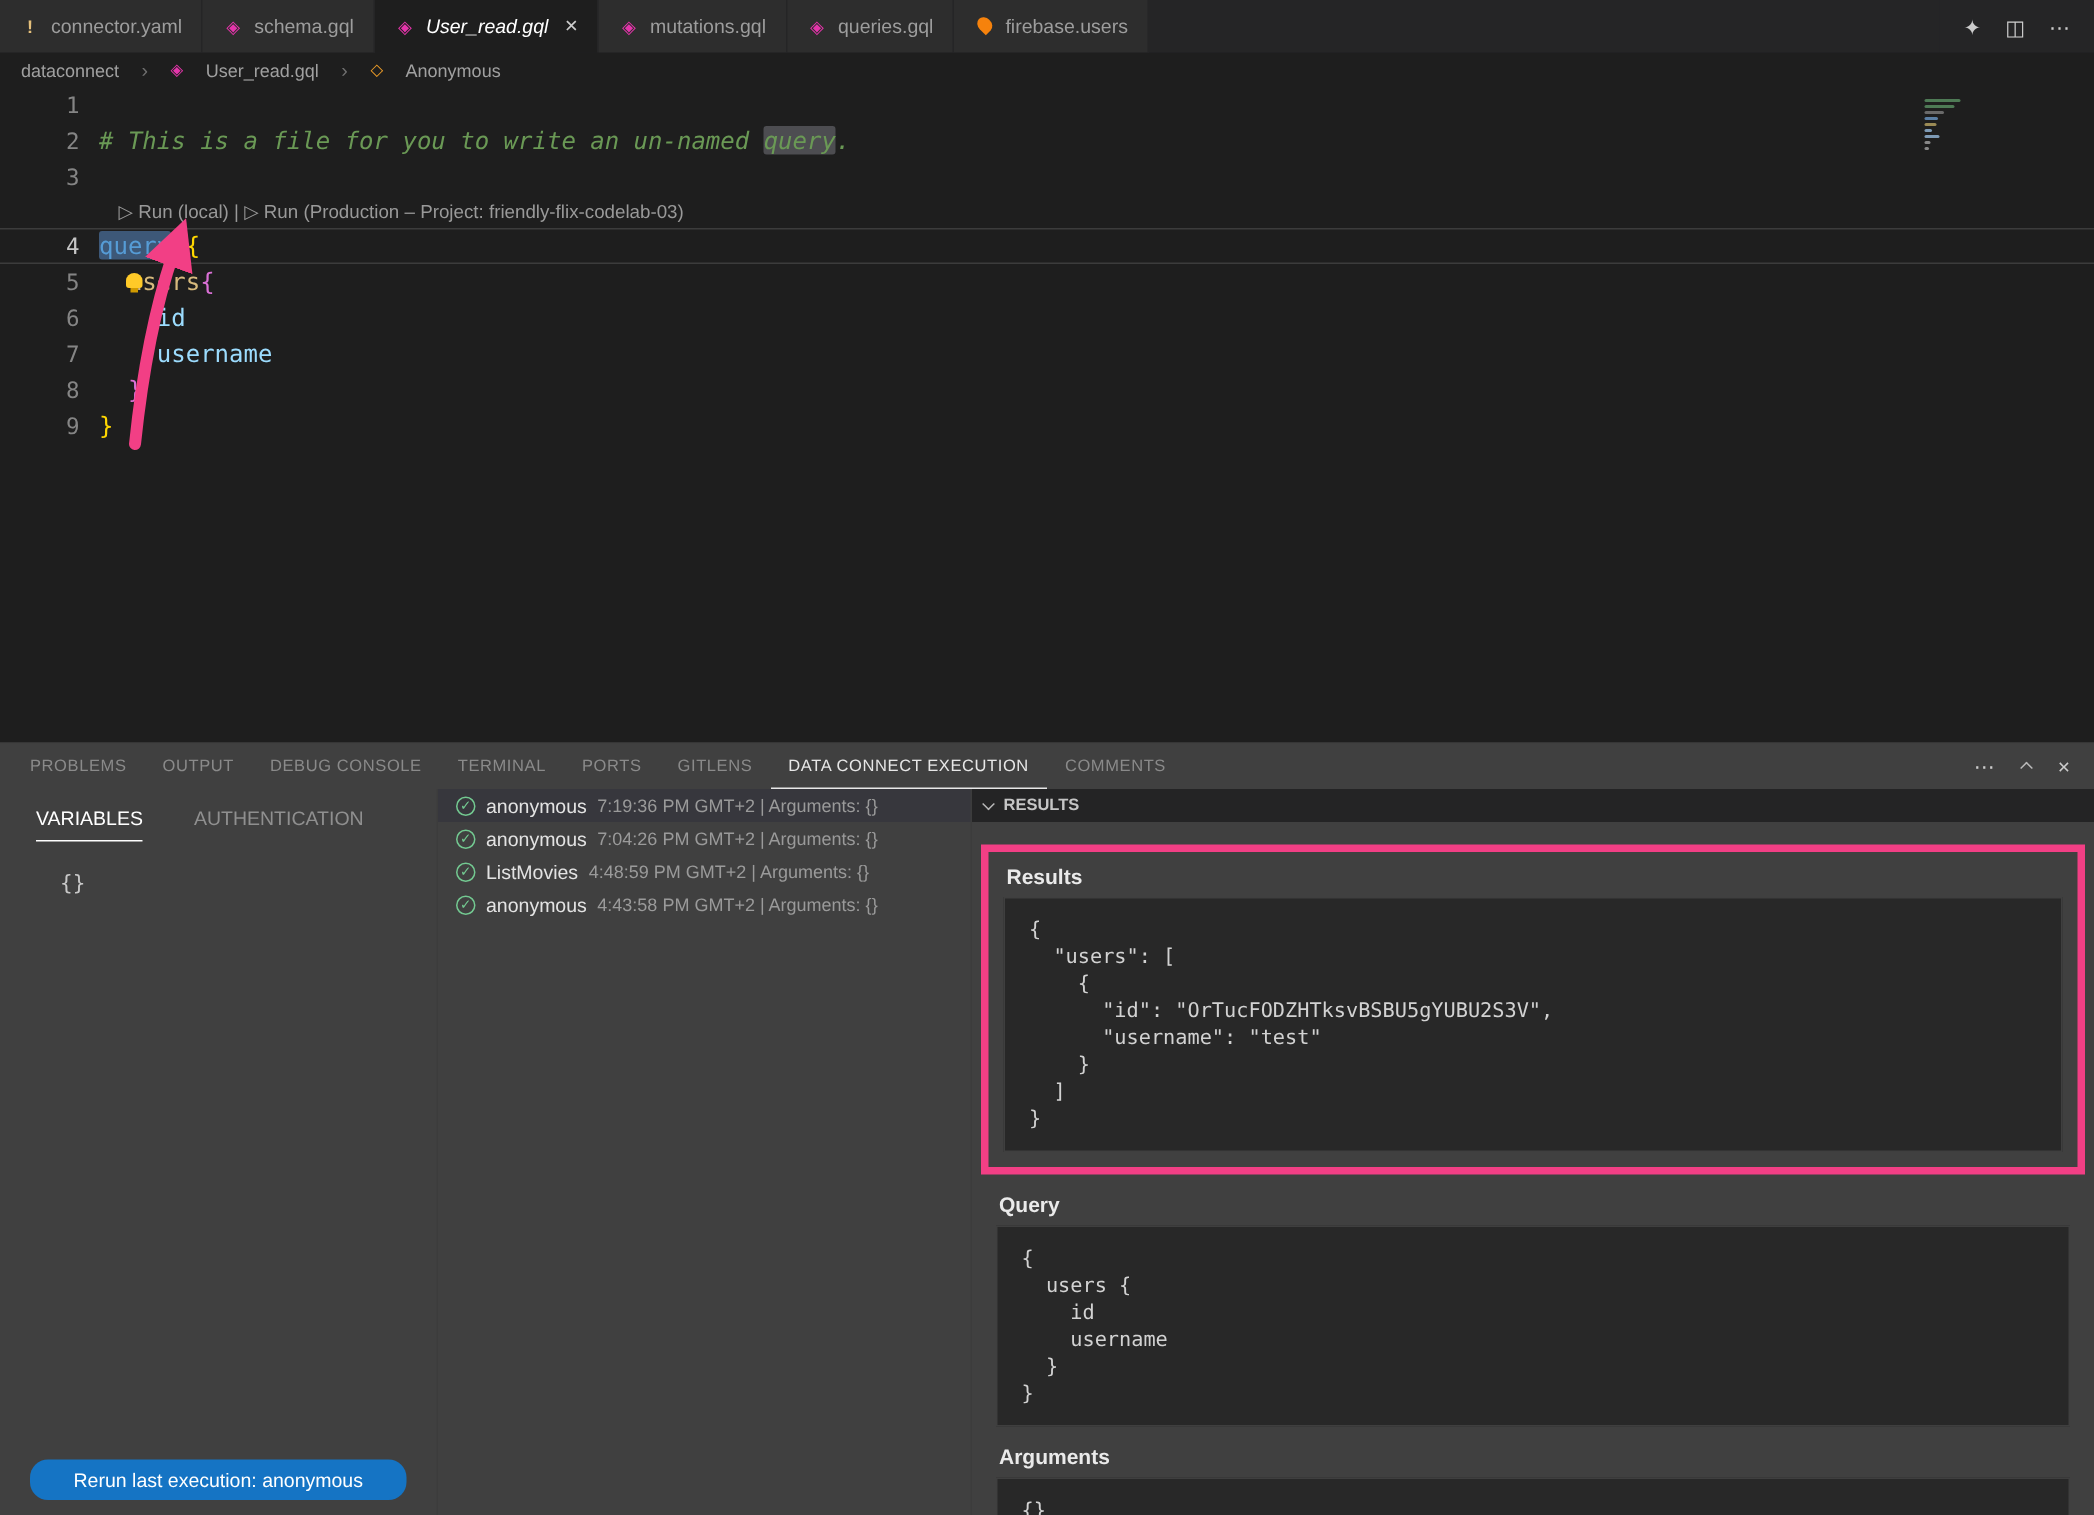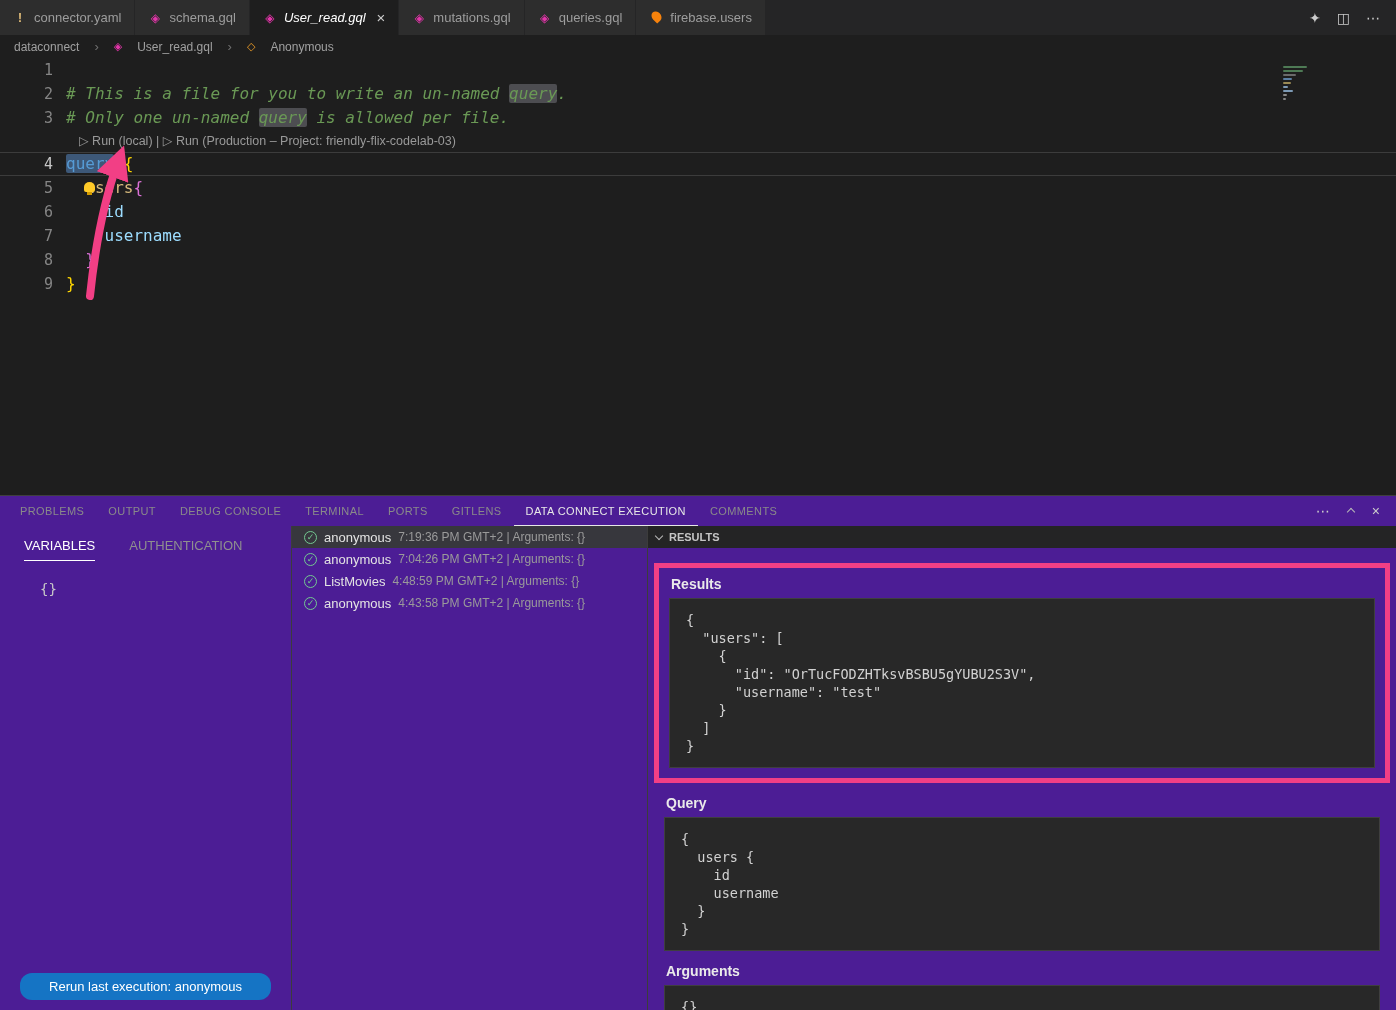--- a/index.html
+++ b/index.html
@@ -56,21 +56,21 @@
   .bulb::after { content:""; position:absolute; left:3px; top:10px; width:5px; height:3px; background:#d19a00; }
 
   
   .minimap { position:absolute; left:1283px; top:4px; width:44px; }
   .mm-bar { height:2px; margin-bottom:2px; border-radius:1px; }
 
   
   .annot-svg { position:absolute; left:0; top:0; width:1396px; height:437px; pointer-events:none; z-index:40; }
 
   
-  .panel { position:absolute; top:495px; left:0; right:0; bottom:0; background:#4c1d95;
+  .panel { position:absolute; top:495px; left:0; right:0; bottom:0; background:#404040;
            border-top:1px solid #3f3f3f; display:flex; flex-direction:column; }
   .panel-tabs { height:30px; display:flex; align-items:stretch; padding-left:8px; flex:none; }
   .panel-tab { padding:0 12px; font-size:11px; letter-spacing:0.4px; color:#8a8a8a; display:flex;
                align-items:center; border-bottom:1px solid transparent; cursor:pointer; white-space:nowrap; }
   .panel-tab.active { color:#e7e7e7; border-bottom-color:#e7e7e7; }
   .panel-actions { margin-left:auto; display:flex; align-items:center; gap:18px; padding-right:16px; color:#cccccc; font-size:14px; }
   .panel-actions > * { cursor:pointer; }
 
   .panel-body { flex:1; display:flex; min-height:0; }
   .col { position:relative; min-width:0; }
@@ -154,21 +154,21 @@
   <span class="bc-icon gql">◈</span>
   <span class="bc-item">User_read.gql</span>
   <span class="bc-sep">›</span>
   <span class="bc-icon anon">◇</span>
   <span class="bc-item">Anonymous</span>
 </div>
 
 <div class="editor">
   <div class="code-line"><div class="gutter">1</div><div class="code-content"><span></span></div></div>
   <div class="code-line"><div class="gutter">2</div><div class="code-content"><span class="comment"># This is a file for you to write an un-named </span><span class="comment occ">query</span><span class="comment">.</span></div></div>
-  <div class="code-line"><div class="gutter">3</div><div class="code-content"><span class="comment"># Only one un-named </span><span class="comment occ">query</span><span class="comment"> is allowed per file.</span></div></div>
+  <div class="code-line"><div class="gutter">3</div></div>
   <div class="codelens"><span class="lens-link"><span>▷</span><span> </span><span>Run (local)</span></span><span> </span><span>|</span><span> </span><span class="lens-link"><span>▷</span><span> </span><span>Run (Production – Project: friendly-flix-codelab-03)</span></span></div>
   <div class="code-line current-line"><div class="gutter" style="color:#c6c6c6;">4</div><div class="code-content"><span class="kw occ-sel">query</span><span> </span><span class="b1">{</span></div></div>
   <div class="code-line"><div class="gutter">5</div><span class="bulb"></span><div class="code-content"><span class="fld">  users</span><span class="b2">{</span></div></div>
   <div class="code-line"><div class="gutter">6</div><div class="code-content vbl"><span>    id</span></div></div>
   <div class="code-line"><div class="gutter">7</div><div class="code-content vbl"><span>    username</span></div></div>
   <div class="code-line"><div class="gutter">8</div><div class="code-content b2"><span>  }</span></div></div>
   <div class="code-line"><div class="gutter">9</div><div class="code-content b1"><span>}</span></div></div>
 
   <div class="minimap">
     <div class="mm-bar" style="width:0;"></div>

